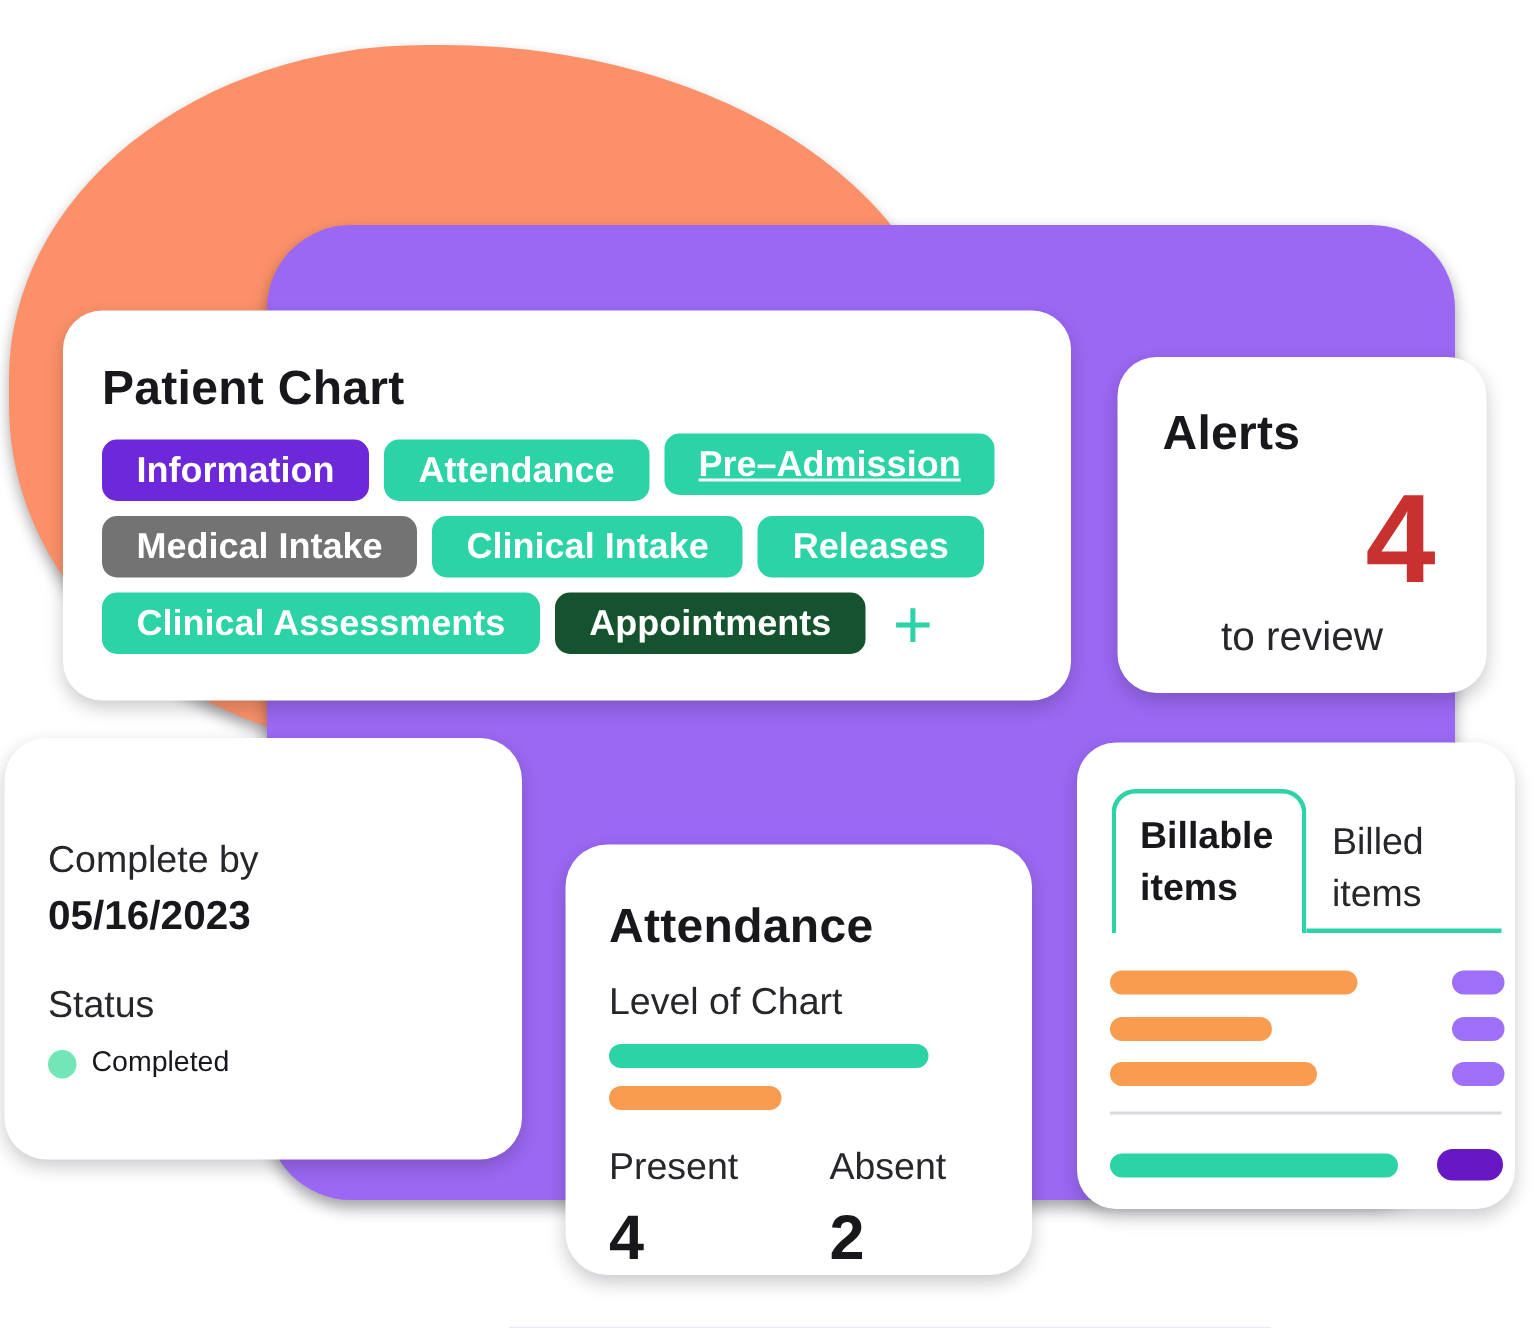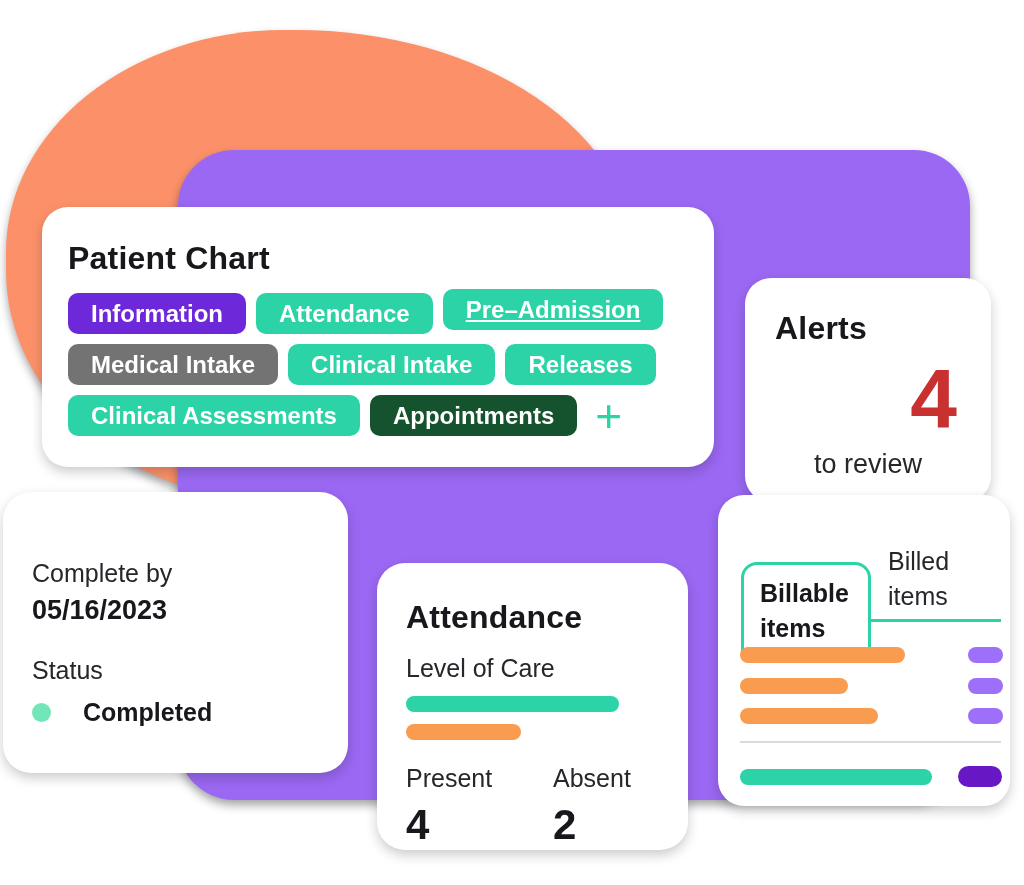--- a/index.html
+++ b/index.html
@@ -26,50 +26,50 @@
   #chart-card{left:42px;top:207px;width:672px;height:260px;padding:33px 26px 0;}
   .pill-rows{margin-top:16px;}
   .pill-row{display:flex;align-items:flex-start;gap:10px;margin-bottom:10px;}
   .pill{height:41px;line-height:41px;padding:0 23px;border-radius:10px;color:#fff;
         font-size:24px;font-weight:600;white-space:nowrap;}
   .pill.raised{transform:translateY(-4px);text-decoration:underline;}
   .plus-wrap{margin-left:8px;height:41px;display:flex;align-items:center;}
   .plus{font-size:46px;font-weight:500;line-height:40px;}
 
   
-  #alerts-card{left:745px;top:238px;width:246px;height:224px;padding:32px 30px 0;margin-top:40px;}
+  #alerts-card{left:745px;top:238px;width:246px;height:224px;padding:32px 30px 0;}
   .alerts-count{margin-top:20px;text-align:right;font-size:84px;font-weight:700;line-height:64px;padding-right:4px;}
   .alerts-sub{margin-top:18px;text-align:center;font-size:27px;color:#26262B;}
 
   
   #form-card{left:3px;top:492px;width:345px;height:281px;padding:32px 0 0 29px;border-radius:28px;}
   .form-label{font-size:25px;color:#26262B;}
   .lbl-complete{margin-top:35px;}
   .form-date{font-size:27px;font-weight:700;margin-top:7px;}
   .lbl-status{margin-top:30px;}
   .status-row{display:flex;align-items:center;gap:10px;margin-top:13px;}
   .status-dot{width:19px;height:19px;border-radius:50%;}
-  .status-value{font-size:25px;font-weight:700;margin-left:22px;}
+  .status-value{font-size:19px;font-weight:400;}
 
   
   #attendance-card{left:377px;top:563px;width:311px;height:287px;padding:36px 0 0 29px;border-radius:28px;}
   .loc-label{margin-top:18px;}
   .bar{height:16px;border-radius:8px;}
   .loc-bar1{margin-top:13px;}
   .loc-bar2{margin-top:12px;}
   .att-stats{display:flex;margin-top:24px;}
   .att-col1{width:147px;}
   .att-label{font-size:25px;color:#26262B;}
   .att-value{font-size:42px;font-weight:700;margin-top:8px;}
 
   
   #billing-card{left:718px;top:495px;width:292px;height:311px;}
   .tab-active{position:absolute;left:23px;top:31px;width:130px;height:96px;box-sizing:border-box;
               border:3px solid;border-bottom:none;border-radius:16px 16px 0 0;
-              padding:11px 0 0 16px;font-size:25px;font-weight:700;line-height:35px;margin-top:36px;}
+              padding:11px 0 0 16px;font-size:25px;font-weight:700;line-height:35px;}
   .tab-line{position:absolute;left:153px;top:124px;width:130px;height:3px;}
   .tab-inactive{position:absolute;left:170px;top:49px;width:92px;font-size:25px;line-height:35px;color:#27272B;}
   .b-bar{position:absolute;left:22px;height:16px;border-radius:8px;}
   .b-pill{position:absolute;left:250px;height:16px;border-radius:8px;}
   .b-r1{top:152px;} .b-r2{top:183px;} .b-r3{top:213px;}
   .b-divider{position:absolute;left:22px;top:246px;width:261px;height:2px;}
   .b-total-bar{position:absolute;left:22px;top:274px;height:16px;border-radius:8px;}
   .b-total-pill{position:absolute;left:240px;top:271px;height:21px;border-radius:11px;}
 </style>
 </head>
@@ -114,21 +114,21 @@
     <div class="form-date">05/16/2023</div>
     <div class="form-label lbl-status">Status</div>
     <div class="status-row">
       <span class="status-dot" style="background: rgb(114, 230, 182);"></span>
       <span class="status-value">Completed</span>
     </div>
   </div>
 
   <div class="card" id="attendance-card">
     <div class="title">Attendance</div>
-    <div class="form-label loc-label">Level of Care</div>
+    <div class="form-label loc-label">Level of Chart</div>
     <div class="bar loc-bar1" style="background: rgb(43, 211, 166); width: 213px;"></div>
     <div class="bar loc-bar2" style="background: rgb(249, 156, 79); width: 115px;"></div>
     <div class="att-stats">
       <div class="att-col1">
         <div class="att-label">Present</div>
         <div class="att-value">4</div>
       </div>
       <div>
         <div class="att-label">Absent</div>
         <div class="att-value">2</div>

